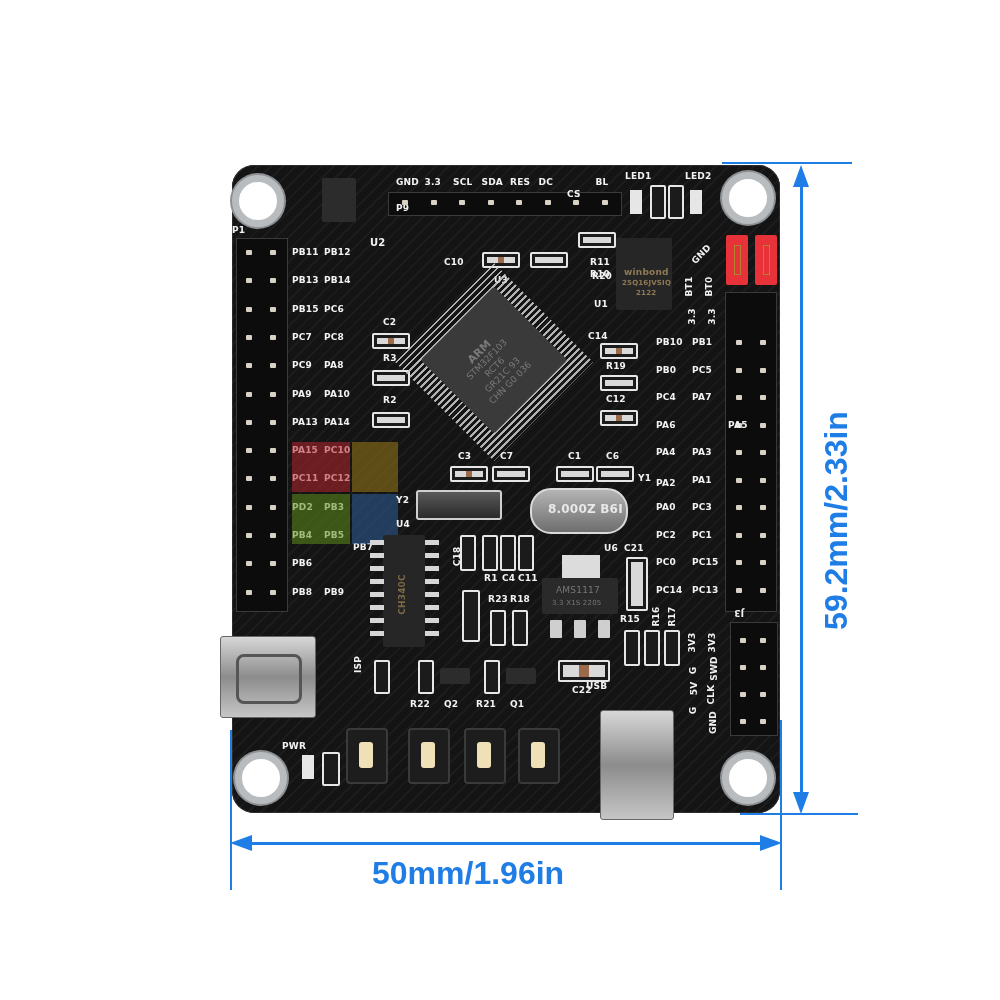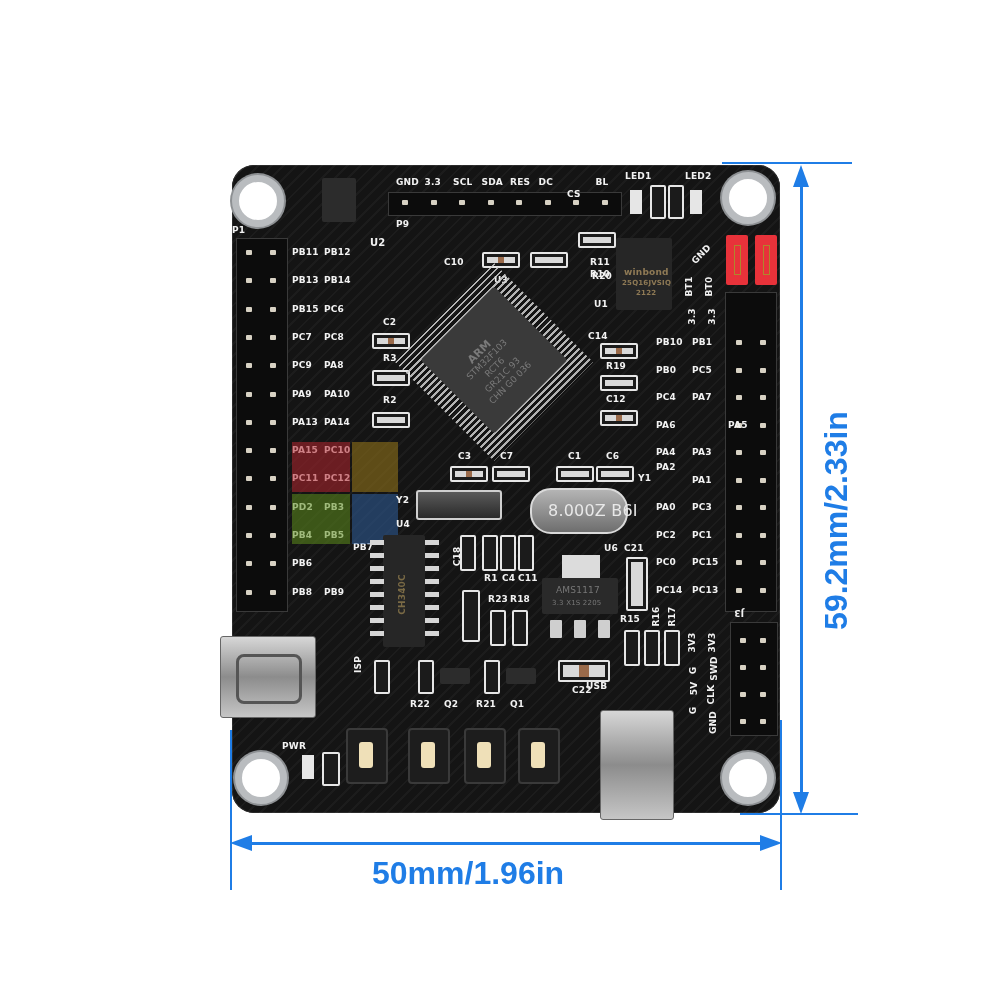--- a/index.html
+++ b/index.html
@@ -35,21 +35,21 @@
 
 <div class="hole" style="left:232px;top:175px;"></div>
 <div class="hole" style="left:722px;top:172px;"></div>
 <div class="hole" style="left:235px;top:752px;"></div>
 <div class="hole" style="left:722px;top:752px;"></div>
 
 <div class="chip" style="left:322px;top:178px;width:34px;height:44px;"></div>
 <div class="silk" style="left:370px;top:238px;">U2</div>
 
 <div class="hdr" style="left:388px;top:192px;width:232px;height:22px;"></div>
-<div class="silk sm" style="left:396px;top:220px;">P9</div>
+<div class="silk sm" style="left:396px;top:204px;">P9</div>
 <div id="top-pins">
     <div class="silk sm" style="left: 396px; top: 178px;">GND</div>
     <div class="pin" style="left: 402px; top: 200px;"></div>
     <div class="silk sm" style="left: 424.5px; top: 178px;">3.3</div>
     <div class="pin" style="left: 430.5px; top: 200px;"></div>
     <div class="silk sm" style="left: 453px; top: 178px;">SCL</div>
     <div class="pin" style="left: 459px; top: 200px;"></div>
     <div class="silk sm" style="left: 481.5px; top: 178px;">SDA</div>
     <div class="pin" style="left: 487.5px; top: 200px;"></div>
     <div class="silk sm" style="left: 510px; top: 178px;">RES</div>
@@ -206,21 +206,21 @@
     <div class="pin" style="left: 736px; top: 422.5px;"></div>
     <div class="pin" style="left: 760px; top: 422.5px;"></div>
     <div class="silk sm" style="left: 656px; top: 420.5px;">PA6</div>
     <div class="silk sm" style="left: 692px; top: 420.5px; padding-left: 36px;">PA5</div>
     <div class="pin" style="left: 736px; top: 450px;"></div>
     <div class="pin" style="left: 760px; top: 450px;"></div>
     <div class="silk sm" style="left: 656px; top: 448px;">PA4</div>
     <div class="silk sm" style="left: 692px; top: 448px;">PA3</div>
     <div class="pin" style="left: 736px; top: 477.5px;"></div>
     <div class="pin" style="left: 760px; top: 477.5px;"></div>
-    <div class="silk sm" style="left: 656px; top: 463px; text-align: right;">PA2</div>
+    <div class="silk sm" style="left: 656px; top: 479px; text-align: right;">PA2</div>
     <div class="silk sm" style="left: 692px; top: 475.5px;">PA1</div>
     <div class="pin" style="left: 736px; top: 505px;"></div>
     <div class="pin" style="left: 760px; top: 505px;"></div>
     <div class="silk sm" style="left: 656px; top: 503px;">PA0</div>
     <div class="silk sm" style="left: 692px; top: 503px;">PC3</div>
     <div class="pin" style="left: 736px; top: 532.5px;"></div>
     <div class="pin" style="left: 760px; top: 532.5px;"></div>
     <div class="silk sm" style="left: 656px; top: 530.5px;">PC2</div>
     <div class="silk sm" style="left: 692px; top: 530.5px;">PC1</div>
     <div class="pin" style="left: 736px; top: 560px;"></div>
@@ -263,21 +263,21 @@
     <div class="body"></div>
   </div>
 <div class="smd" style="left:596px;top:466px;width:34px;height:12px;">
     <div class="body"></div>
   </div>
 <div class="silk sm" style="left:638px;top:474px;">Y1</div>
 
 <div class="silk sm" style="left:396px;top:496px;">Y2</div>
 <div class="abs" style="left:416px;top:490px;width:82px;height:26px;background:linear-gradient(180deg,#5a5a5a,#2a2a2a);border:2px solid #cfcfcf;border-radius:3px;"></div>
 <div class="abs" style="left:530px;top:488px;width:94px;height:42px;background:linear-gradient(180deg,#b4b4b4,#6e6e6e);border-radius:21px;border:2px solid #dadada;"></div>
-<div class="silk" style="left:548px;top:503px;color:#e8e8e8;font-size:16px;font-weight:normal;">8.000Z B6I</div>
+<div class="silk" style="left:548px;top:503px;color:#e8e8e8;font-size:12px;font-weight:bold;">8.000Z B6I</div>
 
 <div class="silk sm" style="left:396px;top:520px;">U4</div>
 <div class="chip" style="left:383px;top:535px;width:42px;height:112px;background:#262626;"></div>
 <div class="silk sm" style="left:382px;top:590px;transform:rotate(-90deg);color:#7a6a45;">CH340C</div>
 <div class="abs" style="left:370px;top:540px;width:14px;height:100px;background:repeating-linear-gradient(180deg,#d6d6d6 0 5px,transparent 5px 13px);"></div>
 <div class="abs" style="left:425px;top:540px;width:14px;height:100px;background:repeating-linear-gradient(180deg,#d6d6d6 0 5px,transparent 5px 13px);"></div>
 
 <div class="silk sm" style="left:448px;top:552px;transform:rotate(-90deg);">C18</div>
 <div class="smd" style="left:460px;top:535px;width:12px;height:32px;"></div>
 <div class="smd" style="left:482px;top:535px;width:12px;height:32px;"></div>

